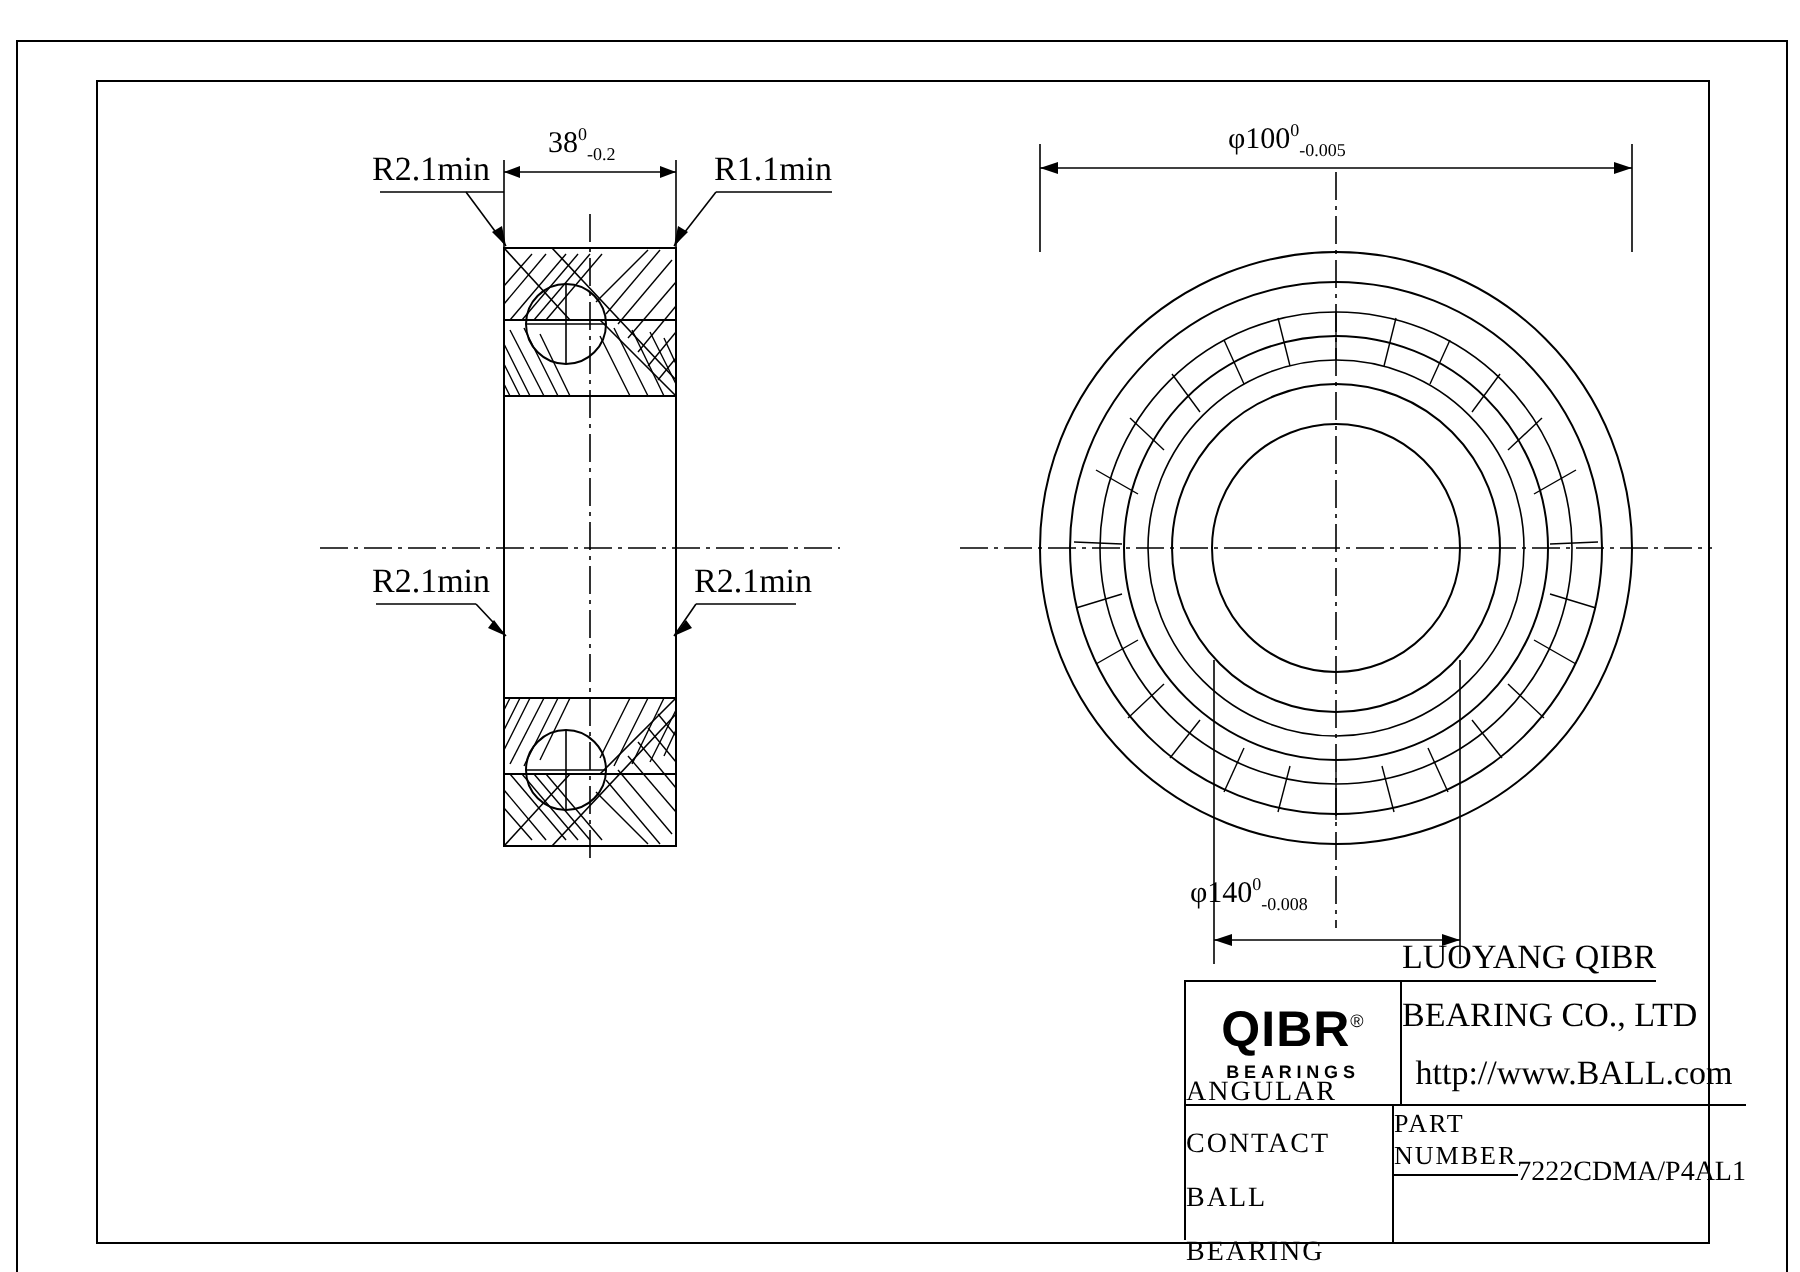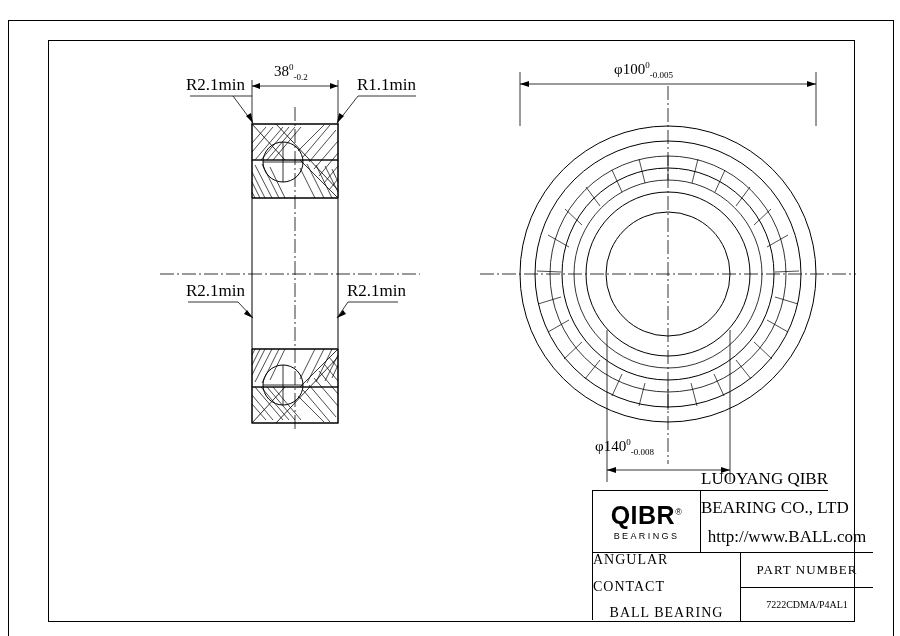--- a/index.html
+++ b/index.html
@@ -19,27 +19,27 @@
   .dimtxt{position:absolute;font-family:"Liberation Serif",serif;font-size:15px;white-space:nowrap;}
   .sup{font-size:9px;vertical-align:super;}
   .sub{font-size:9px;vertical-align:sub;}
 
   
   .tb{position:absolute;left:592px;top:478px;width:236px;height:130px;border-left:1px solid #000;border-top:1px solid #000;box-sizing:border-box;}
   .tb-row1{position:absolute;left:0;top:0;width:280px;height:62px;border-bottom:1px solid #000;box-sizing:border-box;display:flex;}
   .tb-logo{width:108px;height:100%;border-right:1px solid #000;box-sizing:border-box;display:flex;flex-direction:column;justify-content:center;align-items:center;}
   .logo-main{font-family:"Liberation Sans",sans-serif;font-weight:bold;font-size:25px;letter-spacing:0.5px;line-height:1;}
   .logo-main .reg{font-size:9px;vertical-align:super;font-weight:normal;}
-  .logo-sub{font-family:"Liberation Sans",sans-serif;font-size:9px;letter-spacing:2.4px;margin-top:3px;}
+  .logo-sub{font-family:"Liberation Sans",sans-serif;font-size:9px;letter-spacing:2.4px;margin-top:3px;font-weight:bold;}
   .tb-company{flex:1;display:flex;flex-direction:column;justify-content:flex-end;align-items:center;font-size:17px;line-height:1.7;}
   .tb-row2{position:absolute;left:0;top:62px;width:280px;height:68px;display:flex;}
   .tb-desc{width:148px;border-right:1px solid #000;box-sizing:border-box;display:flex;flex-direction:column;justify-content:center;align-items:center;font-size:14px;line-height:1.9;letter-spacing:1px;}
-  .tb-part{flex:1;display:flex;flex-direction:column;box-sizing:border-box;}
+  .tb-part{flex:1;display:flex;flex-direction:row;box-sizing:border-box;}
   .tb-part-hd{height:34px;display:flex;justify-content:center;align-items:center;border-bottom:1px solid #000;font-size:13px;letter-spacing:1px;}
-  .tb-part-val{flex:1;display:flex;justify-content:center;align-items:center;font-size:10px;}
+  .tb-part-val{flex:1;display:flex;justify-content:center;align-items:center;font-size:14px;}
 </style>
 </head>
 <body>
 
 <div id="sheet">
 
   <div class="frame-outer"></div>
   <div class="frame-inner"></div>
 
   <svg viewBox="0 0 900 636">

